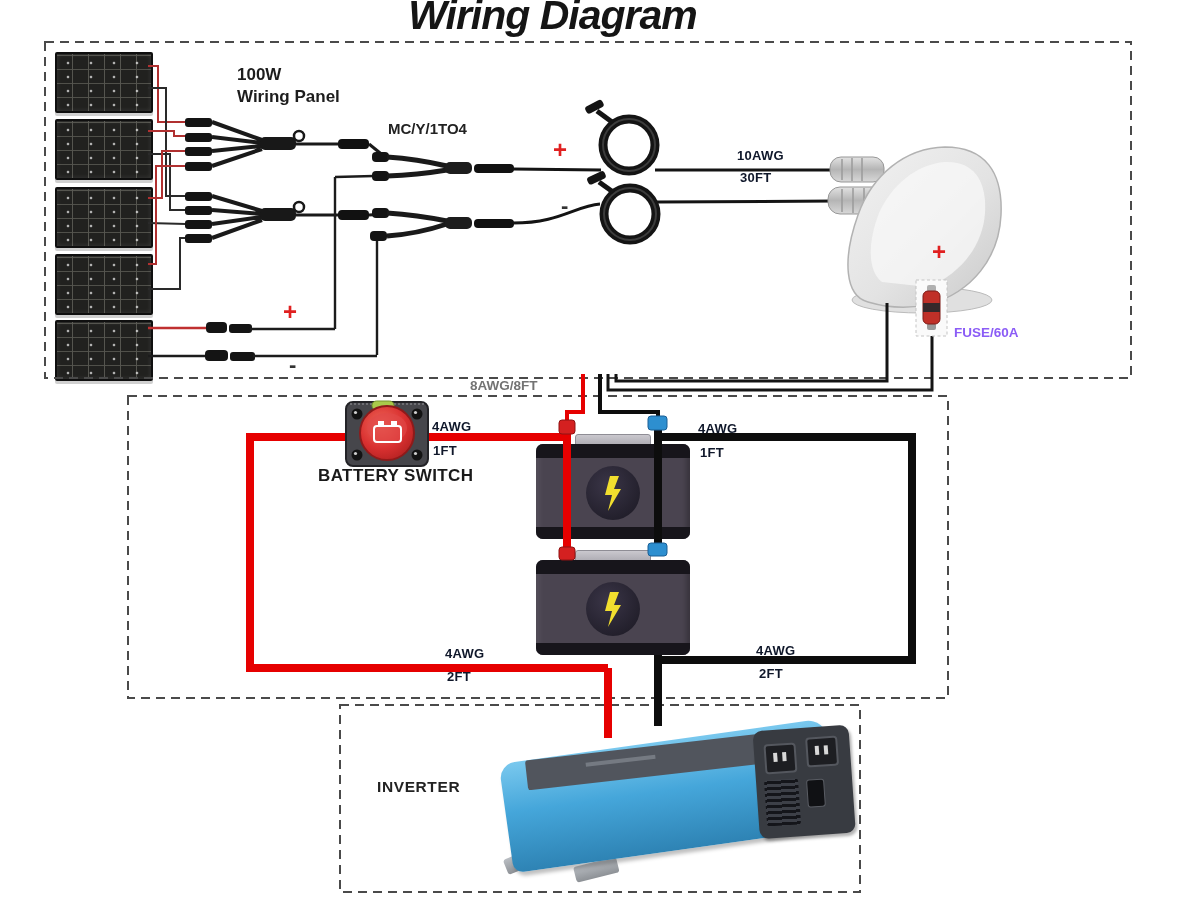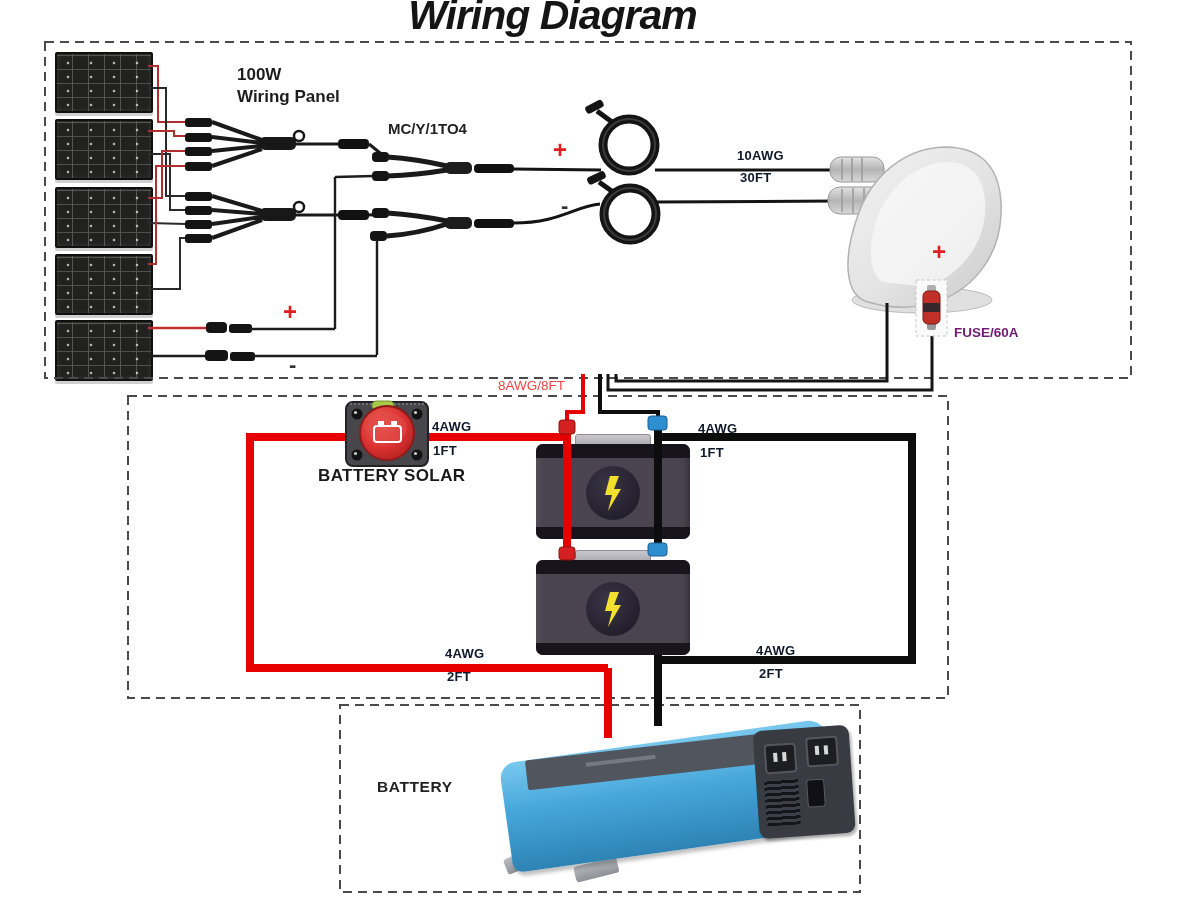--- a/index.html
+++ b/index.html
@@ -7,22 +7,22 @@
           font-family:"Liberation Sans", sans-serif;}
   .lbl{position:absolute;color:#2b2b2b;white-space:pre-line;z-index:8;pointer-events:none;}
   .title{left:380px;top:-8px;width:345px;text-align:center;font-size:41px;font-weight:bold;
          font-style:italic;color:#151515;letter-spacing:-1px;z-index:9;}
   .panel-label{left:237px;top:64px;font-size:17px;font-weight:bold;line-height:22px;color:#1d1d1d;}
   .mc-label{left:388px;top:120px;font-size:15px;font-weight:bold;color:#222;text-align:center;}
   .sign{font-weight:bold;z-index:8;}
   .plus{color:#e02020;font-size:24px;}
   .minus{color:#333;font-size:22px;}
   .wire-note{font-size:13px;color:#0f172a;font-weight:700;letter-spacing:.3px;}
-  .awg8{left:498px;top:378px;font-size:13.5px;color:#ef4444;font-weight:400;}
-  .fuse-label{left:954px;top:325px;font-size:13.5px;font-weight:600;color:#701a75;}
+  .awg8{left:470px;top:378px;font-size:13.5px;color:#737373;font-weight:700;}
+  .fuse-label{left:954px;top:325px;font-size:13.5px;font-weight:600;color:#8b5cf6;}
   .switch-label{left:318px;top:466px;font-size:17px;font-weight:bold;color:#1a1a1a;letter-spacing:.4px;}
   .inverter-label{left:377px;top:778px;font-size:15.5px;font-weight:600;color:#222;letter-spacing:.6px;}
 
   .solar-panel{position:absolute;left:55px;width:94px;height:57px;
     background:
       radial-gradient(circle at 11px 9px, rgba(255,255,255,.65) 1px, transparent 1.7px) 0 0/23px 14px,
       repeating-linear-gradient(90deg,transparent 0 15px,#55554f 15px 16px),
       repeating-linear-gradient(0deg,#21211f 0 13px,#50504a 13px 14px);
     border:2px solid #0f0f0f;border-radius:2px;
     box-shadow:0 3px 0 rgba(150,150,150,.45), inset 0 0 5px rgba(255,255,255,.12);}
@@ -341,25 +341,25 @@
   <div class="lbl sign plus" style="left:553px;top:136px">+</div>
   <div class="lbl sign minus" style="left:561px;top:193px">-</div>
   <div class="lbl sign plus" style="left:283px;top:298px">+</div>
   <div class="lbl sign minus" style="left:289px;top:352px">-</div>
   <div class="lbl sign plus" style="left:932px;top:238px">+</div>
 
   <div class="lbl wire-note" style="left:737px;top:148px">10AWG</div>
   <div class="lbl wire-note" style="left:740px;top:170px">30FT</div>
   <div class="lbl fuse-label">FUSE/60A</div>
   <div class="lbl awg8">8AWG/8FT</div>
-  <div class="lbl switch-label">BATTERY SOLAR</div>
+  <div class="lbl switch-label">BATTERY SWITCH</div>
 
   <div class="lbl wire-note" style="left:432px;top:419px">4AWG</div>
   <div class="lbl wire-note" style="left:433px;top:443px">1FT</div>
   <div class="lbl wire-note" style="left:698px;top:421px">4AWG</div>
   <div class="lbl wire-note" style="left:700px;top:445px">1FT</div>
   <div class="lbl wire-note" style="left:445px;top:646px">4AWG</div>
   <div class="lbl wire-note" style="left:447px;top:669px">2FT</div>
   <div class="lbl wire-note" style="left:756px;top:643px">4AWG</div>
   <div class="lbl wire-note" style="left:759px;top:666px">2FT</div>
 
-  <div class="lbl inverter-label">BATTERY</div>
+  <div class="lbl inverter-label">INVERTER</div>
 </div>
 
 </body></html>

